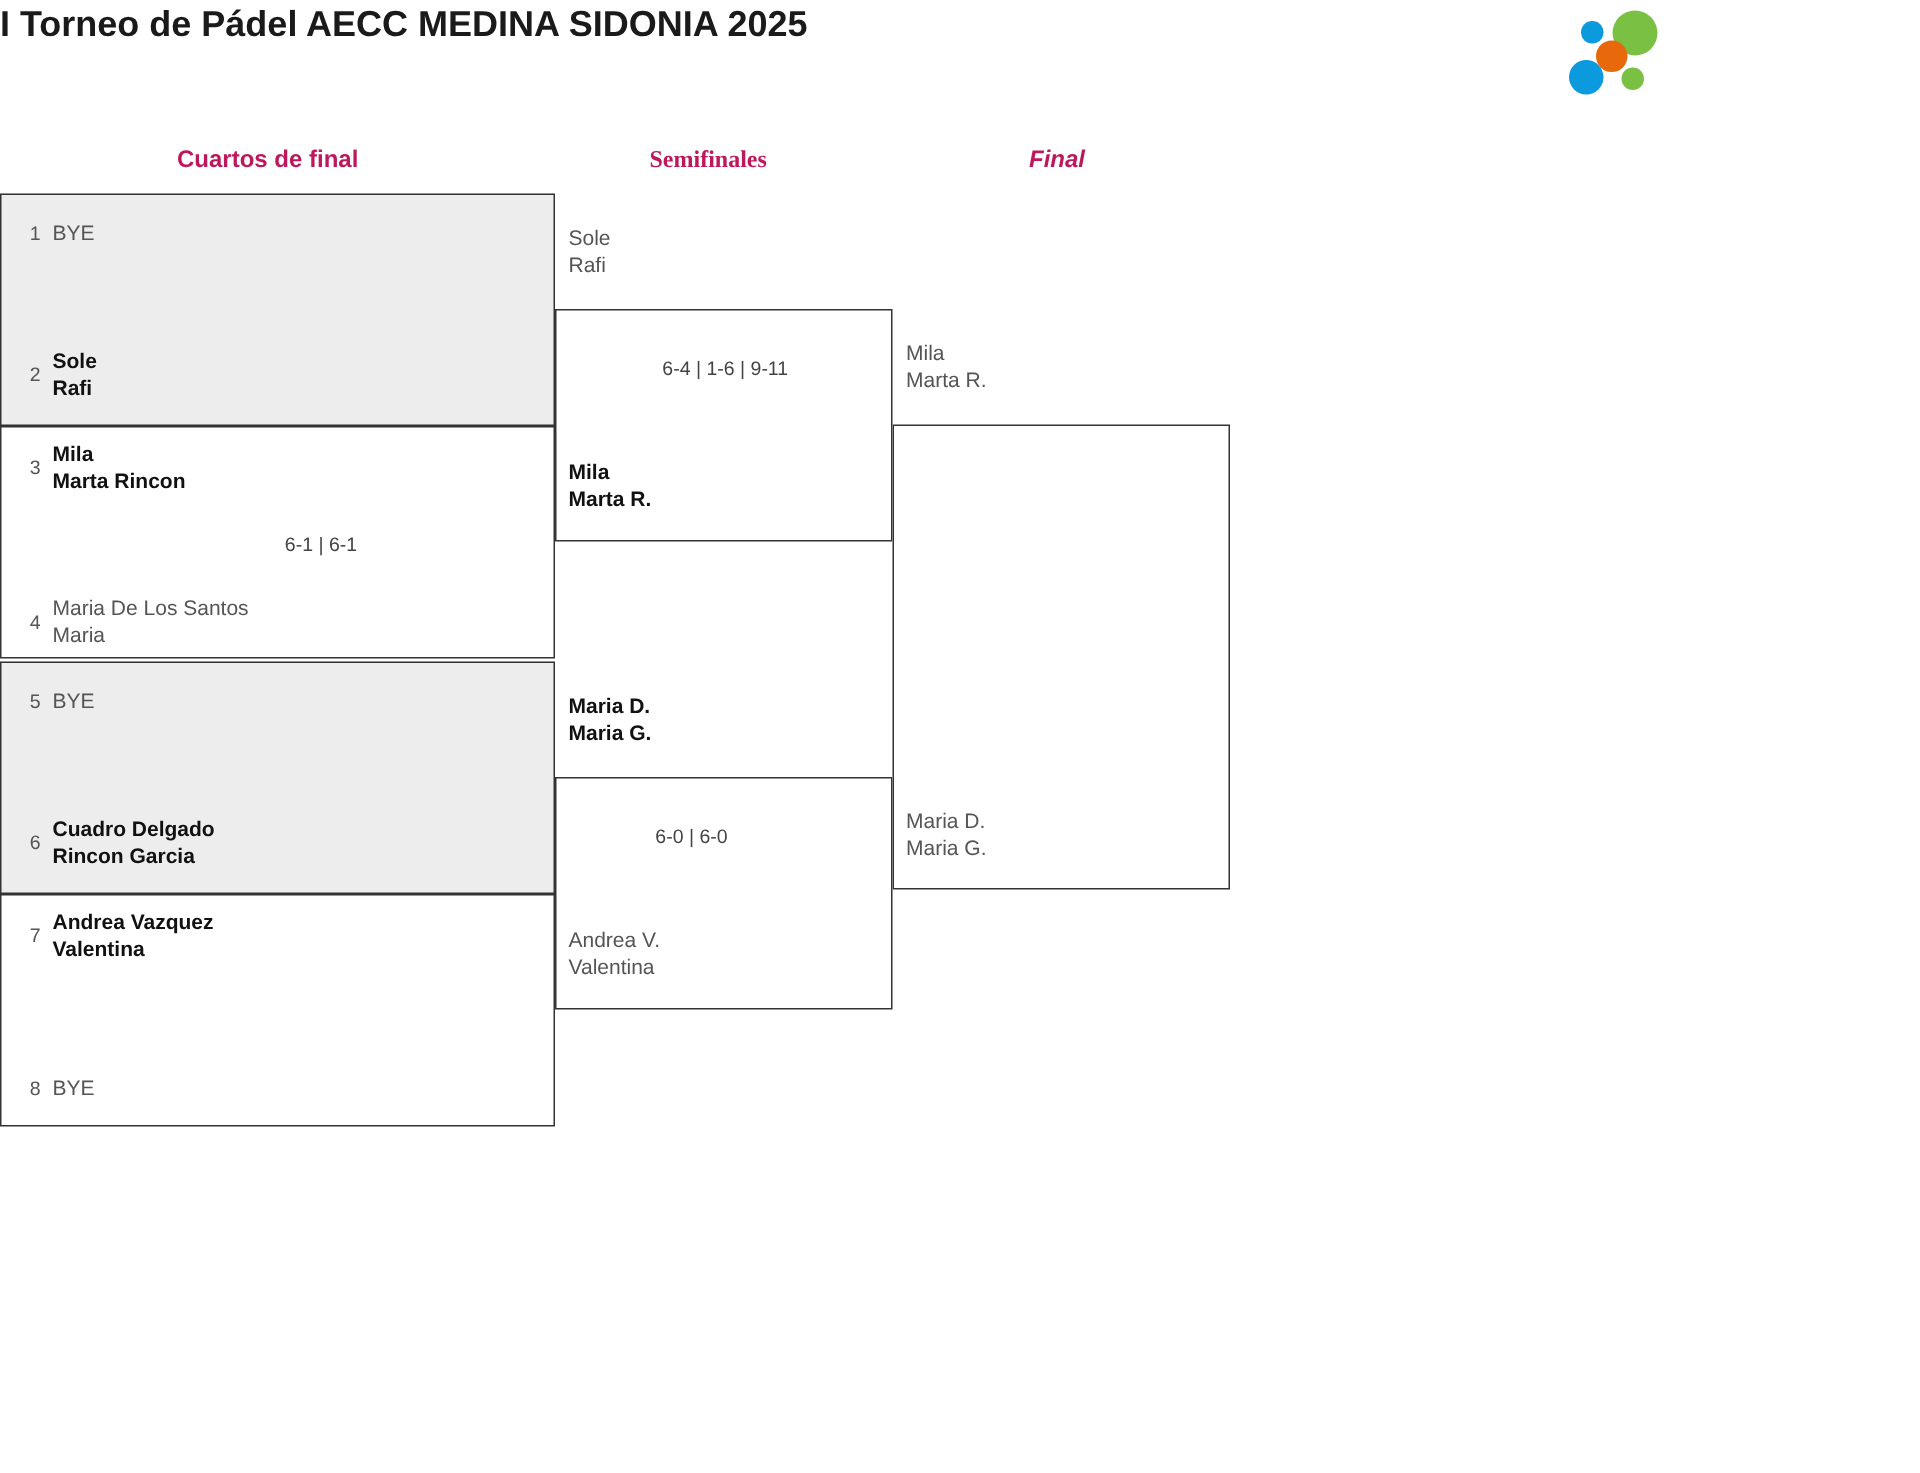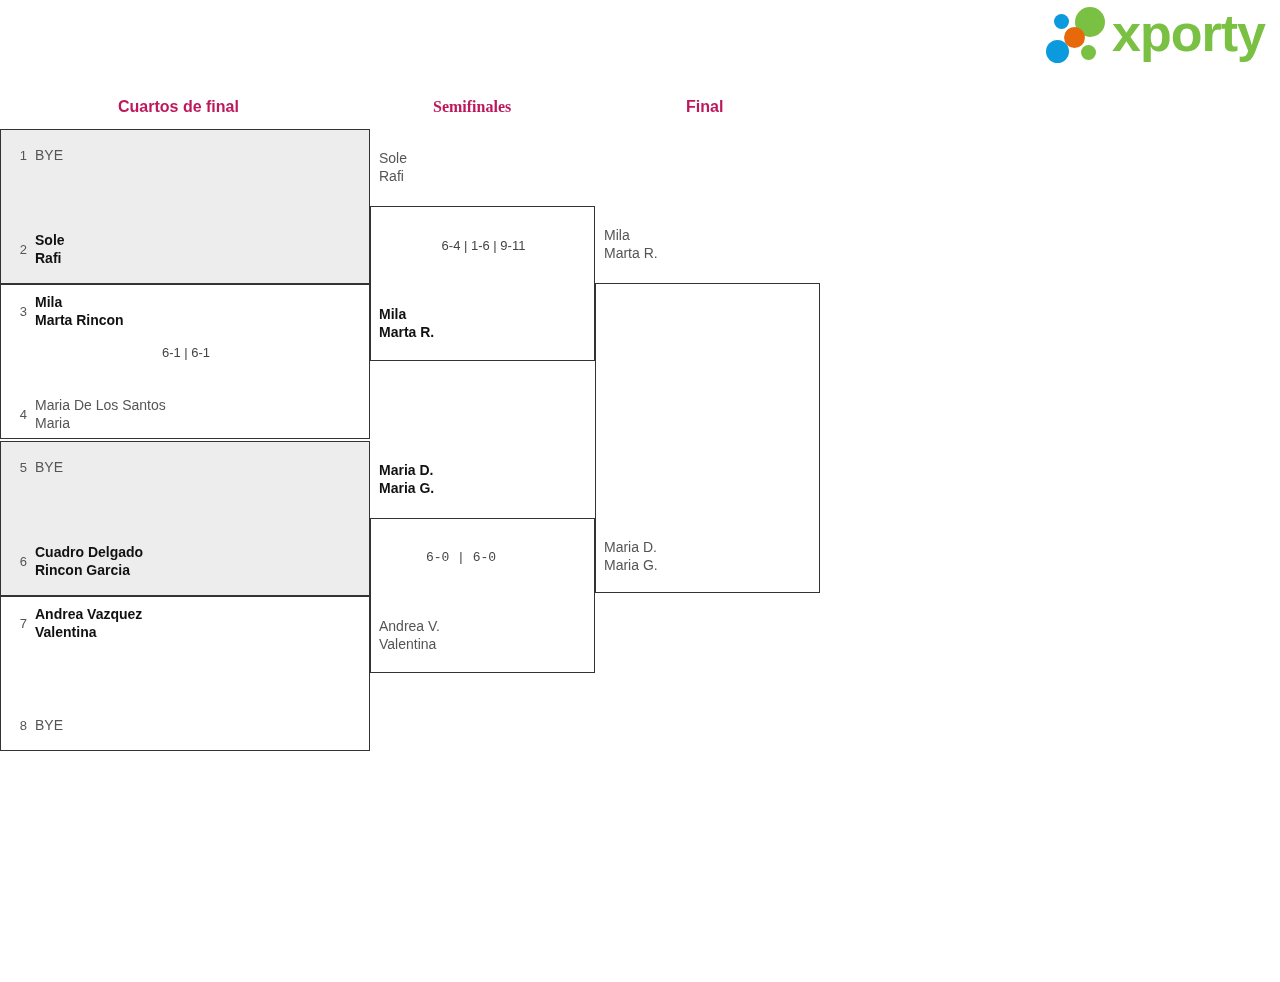--- a/index.html
+++ b/index.html
@@ -121,36 +121,36 @@
     font-size: 13px;
     color: #444444;
     text-align: center;
     white-space: nowrap;
   }
 </style>
 </head>
 <body>
 
 <div id="header-title">
+  <div class="title-line">I Torneo de Pádel AECC MEDINA SIDONIA 2025</div>
 </div>
 
 <div id="brand-logo">
   <div class="logo-dots">
     <span class="dot dot-blue-sm"></span>
     <span class="dot dot-green-lg"></span>
     <span class="dot dot-orange"></span>
     <span class="dot dot-blue-lg"></span>
     <span class="dot dot-green-sm"></span>
   </div>
-  <div class="logo-word">xporty</div>
 </div>
 
 <div class="round-header" style="left:118px;">Cuartos de final</div>
 <div class="round-header" style="left:433px;font-family:Liberation Serif, serif;">Semifinales</div>
-<div class="round-header" style="left:686px;">Final</div>
+<div class="round-header" style="left:686px;font-style:italic;">Final</div>
 
 <div class="match-box shaded" style="left:0px; top:129px; width:370px; height:155px;">
   <div class="entry bye" style="left:6px; top:16px;">
     <span class="seed">1</span>
     <span class="names">
       <span class="pname">BYE</span>
     </span>
   </div>
   <div class="score" style="left:0px; top:68px; width:370px;"></div>
   <div class="entry winner" style="left:6px; top:101px;">
@@ -163,21 +163,21 @@
 </div>
 
 <div class="match-box" style="left:0px; top:284px; width:370px; height:155px;">
   <div class="entry winner" style="left:6px; top:8px;">
     <span class="seed">3</span>
     <span class="names">
       <span class="pname">Mila</span>
       <span class="pname">Marta Rincon</span>
     </span>
   </div>
-  <div class="score" style="left:0px; top:60px; width:370px;">6-1 | 6-1</div>
+  <div class="score" style="left:0px; top:70px; width:370px;padding-left:28px;">6-1 | 6-1</div>
   <div class="entry" style="left:6px; top:111px;">
     <span class="seed">4</span>
     <span class="names">
       <span class="pname">Maria De Los Santos</span>
       <span class="pname">Maria</span>
     </span>
   </div>
 </div>
 
 <div class="match-box shaded" style="left:0px; top:441px; width:370px; height:155px;">
@@ -230,21 +230,21 @@
   </div>
 </div>
 
 <div class="match-box" style="left:370px; top:518px; width:225px; height:155px;">
   <div class="entry winner" style="left:8px; top:-58px;">
     <span class="names">
       <span class="pname">Maria D.</span>
       <span class="pname">Maria G.</span>
     </span>
   </div>
-  <div class="score" style="left:0px; top:31px; width:180px;font-family:Liberation Mono, monospace;">6-0 | 6-0</div>
+  <div class="score" style="left:0px; top:31px; width:180px;">6-0 | 6-0</div>
   <div class="entry" style="left:8px; top:98px;">
     <span class="names">
       <span class="pname">Andrea V.</span>
       <span class="pname">Valentina</span>
     </span>
   </div>
 </div>
 
 <div class="match-box" style="left:595px; top:283px; width:225px; height:310px;">
   <div class="entry" style="left:8px; top:-58px;">

